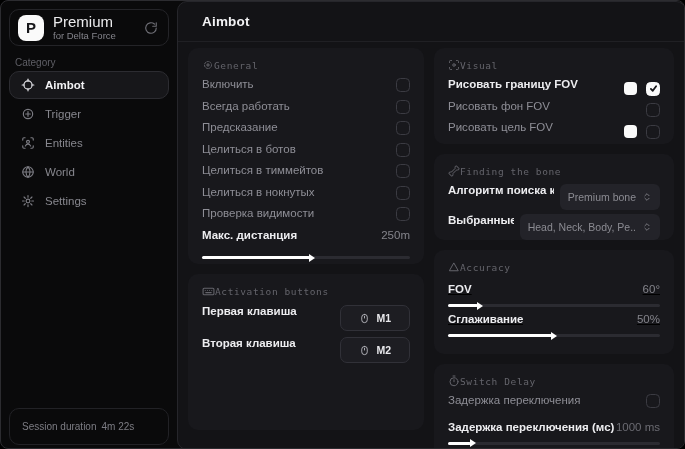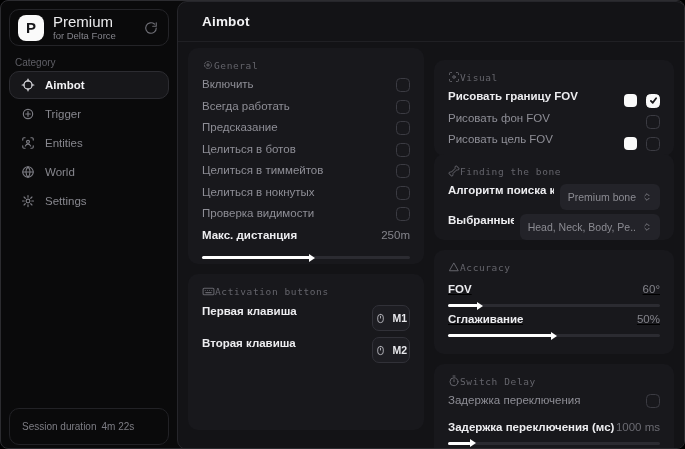--- a/index.html
+++ b/index.html
@@ -40,21 +40,21 @@
   .main-header { height:40px; border-bottom:1px solid #202024; display:flex; align-items:center; padding:0 24px; }
   .main-title { font-size:13.5px; font-weight:700; color:#f2f2f4; letter-spacing:.2px; }
 
   .panel { position:absolute; background:#18181c; border-radius:10px; padding:11px 14px; }
   .panel-h { display:flex; align-items:center; gap:0; font-family:"DejaVu Sans Mono",monospace;
              font-size:9.5px; color:#64646b; letter-spacing:.6px; margin-bottom:7px; white-space:nowrap; }
   .panel-h svg { flex:none; }
 
   .p-general    { left:10px;  top:46px;  width:236px; height:216px; }
   .p-activation { left:10px;  top:272px; width:236px; height:156px; }
-  .p-visual     { left:256px; top:58px;  width:240px; height:96px; }
+  .p-visual     { left:256px; top:46px;  width:240px; height:96px; }
   .p-bone       { left:256px; top:152px; width:240px; height:86px; }
   .p-accuracy   { left:256px; top:248px; width:240px; height:104px; }
   .p-switch     { left:256px; top:362px; width:240px; height:96px; }
 
   .row { display:flex; justify-content:space-between; height:21.5px; }
   .row-tall { height:26px; }
   .lbl { font-size:11.5px; color:#8e8e96; white-space:nowrap; overflow:hidden; }
   .lbl.bright { color:#ededf0; font-weight:700; }
   .val { font-size:11.5px; color:#84848b; white-space:nowrap; flex:none; }
   .val.dim { color:#6b6b72; }
@@ -63,21 +63,21 @@
   .checkbox.checked { background:#fafafa; border-color:#fafafa; display:flex; align-items:center; justify-content:center; }
   .swatch { width:13px; height:13px; border-radius:4px; flex:none; }
   .right-group { display:flex; align-items:center; gap:9px; flex:none; margin-left:8px; }
 
   .slider { position:relative; height:3px; background:#2b2b31; border-radius:2px; margin-top:6px; }
   .slider-fill { position:absolute; left:0; top:0; height:3px; background:#fff; border-radius:2px; }
   .slider-fill::after { content:""; position:absolute; right:-5px; top:50%; transform:translateY(-50%);
                         border-left:6px solid #fff; border-top:4px solid transparent; border-bottom:4px solid transparent; }
 
   .keybtn { display:flex; align-items:center; gap:6px; background:#1d1d22; border:1px solid #313138;
-            border-radius:7px; padding:3px 2px; font-size:10.5px; font-weight:600; color:#e8e8ec; flex:none; }
+            border-radius:7px; padding:3px 18px; font-size:10.5px; font-weight:600; color:#e8e8ec; flex:none; }
   .keybtn svg { color:#b9b9c0; }
 
   .select { display:flex; align-items:center; gap:6px; background:#232329; border-radius:6px;
             padding:4px 8px; font-size:10.5px; color:#8b8b92; flex:none; margin-left:6px; white-space:nowrap; }
   .select svg { color:#77777e; flex:none; }
 
   .group-label-row { display:flex; align-items:center; justify-content:space-between; height:18px; margin-top:3px; }
   .slider-block { margin-bottom:3px;text-decoration:underline; }
 </style>
 </head>

